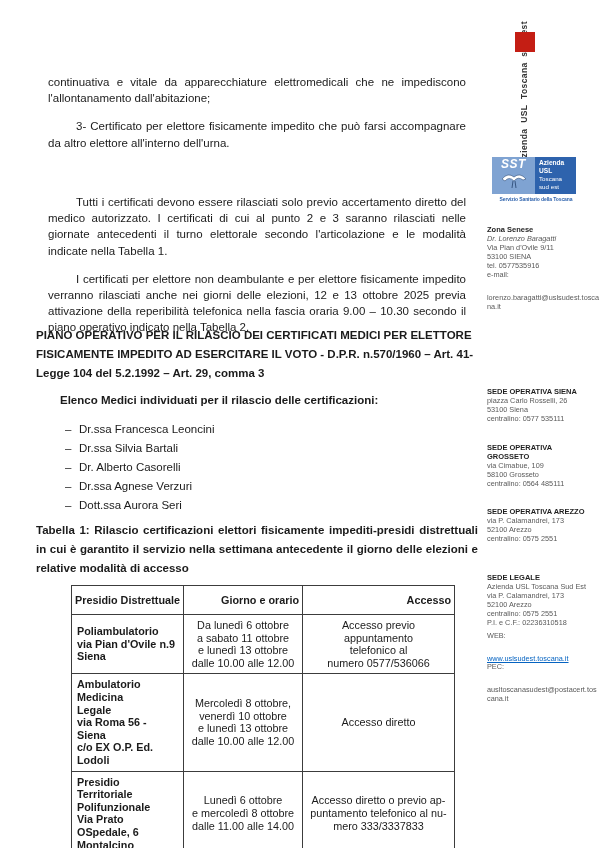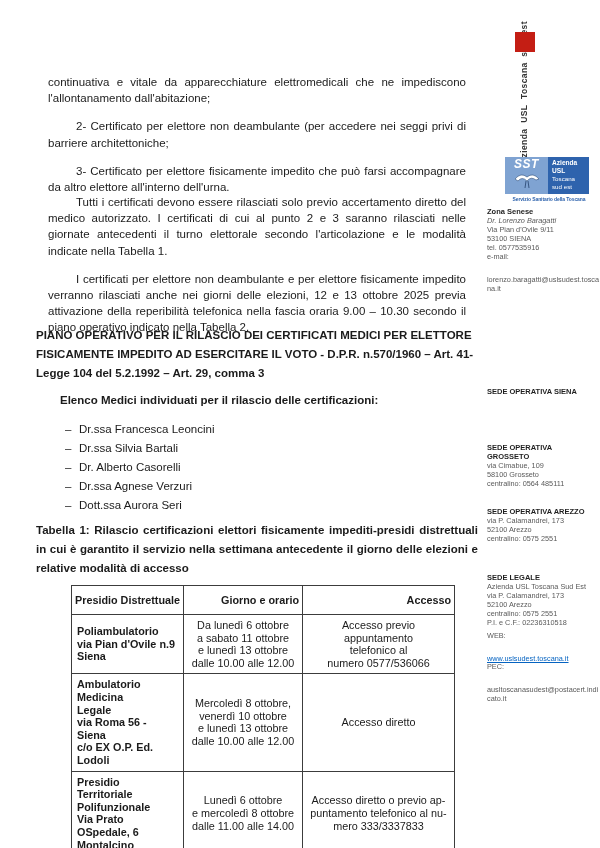--- a/index.html
+++ b/index.html
@@ -35,36 +35,35 @@
   .side .it{font-style:italic;}
   .brk{word-break:break-all;margin-top:14px;}
   #vbrand{
     position:absolute;left:519px;top:34px;height:130px;
     writing-mode:vertical-rl;transform:rotate(180deg);
     font-size:8.5px;font-weight:bold;color:#333;letter-spacing:.4px;word-spacing:3px;
     white-space:nowrap;
   }
   #redmark{position:absolute;left:515px;top:32px;width:20px;height:20px;background:#c41e14;z-index:5;}
   
-  #logo{position:absolute;left:505px;top:157px;width:88px;}
+  #logo{position:absolute;left:492px;top:157px;width:88px;}
   #logo .tiles{display:flex;}
   .tileL{width:43px;height:37px;background:#7fa3d2;position:relative;text-align:center;}
   .tileL .sst{color:#fff;font-weight:bold;font-style:italic;font-size:12px;line-height:14px;letter-spacing:.5px;}
   .tileR{width:41px;height:37px;background:#2e63ad;color:#fff;padding:2px 0 0 4px;box-sizing:border-box;}
   .tileR .t1{font-weight:bold;font-size:6.6px;line-height:8px;white-space:pre-line;}
   .tileR .t2{font-size:6.2px;line-height:8px;white-space:pre-line;}
   #logo .cap{margin-top:2px;font-size:5px;font-weight:bold;color:#2e63ad;white-space:nowrap;letter-spacing:-0.1px;text-align:center;}
   .link{color:#0563c1;text-decoration:underline;cursor:pointer;}
 </style>
 </head>
 <body>
 
 <div class="blk" id="b1" style="top:62px">
   <p>continuativa e vitale da apparecchiature elettromedicali che ne impediscono l'allontanamento dall'abitazione;</p>
-  <p class="ind">2- Certificato per elettore non deambulante (per accedere nei seggi privi di barriere architettoniche;</p>
   <p class="ind">3- Certificato per elettore fisicamente impedito che può farsi accompagnare da altro elettore all'interno dell'urna.</p>
 </div>
 
 <div class="blk" id="b2" style="top:182px">
   <p class="ind">Tutti i certificati devono essere rilasciati solo previo accertamento diretto del medico autorizzato. I certificati di cui  al punto 2 e 3 saranno rilasciati nelle giornate antecedenti il turno elettorale  secondo l'articolazione e le modalità indicate nella Tabella 1.</p>
   <p class="ind">I certificati  per elettore non deambulante e per elettore fisicamente impedito verranno rilasciati anche  nei  giorni delle elezioni, 12 e 13 ottobre 2025 previa attivazione della reperibilità telefonica nella fascia oraria 9.00 – 10.30 secondo il piano operativo indicato nella Tabella 2.</p>
 </div>
 
 <div class="blk" id="b-piano">PIANO OPERATIVO PER IL RILASCIO DEI CERTIFICATI MEDICI PER ELETTORE FISICAMENTE IMPEDITO AD ESERCITARE IL VOTO - D.P.R. n.570/1960 – Art. 41- Legge 104 del 5.2.1992 – Art. 29, comma 3</div>
 
@@ -144,32 +143,35 @@
     <div class="tileR">
       <div class="t1 pre">Azienda
 USL</div>
       <div class="t2 pre">Toscana
 sud est</div>
     </div>
   </div>
   <div class="cap">Servizio Sanitario della Toscana</div>
 </div>
 
-<div class="side" style="top:207px">
+<div class="side" style="top:225px">
   <div class="h">Zona Senese</div>
   <div class="it">Dr. Lorenzo Baragatti</div>
   <div class="pre">Via Pian d'Ovile 9/11
 53100 SIENA
 tel. 0577535916
 e-mail:</div>
   <div class="brk">lorenzo.baragatti@uslsudest.toscana.it</div>
 </div>
 
 <div class="side" style="top:387px">
   <div class="h pre">SEDE OPERATIVA SIENA</div>
+  <div class="pre">piazza Carlo Rosselli, 26
+53100 Siena
+centralino: 0577 535111</div>
 </div>
 
 <div class="side" style="top:443px">
   <div class="h pre">SEDE OPERATIVA
 GROSSETO</div>
   <div class="pre">via Cimabue, 109
 58100 Grosseto
 centralino: 0564 485111</div>
 </div>
 
@@ -189,14 +191,14 @@
 P.I. e C.F.: 02236310518</div>
 </div>
 
 <div class="side" style="top:631px">
   <div>WEB:</div>
   <div class="link brk">www.uslsudest.toscana.it</div>
 </div>
 
 <div class="side" style="top:662px">
   <div>PEC:</div>
-  <div class="brk">ausltoscanasudest@postacert.indicato.it</div>
+  <div class="brk">ausltoscanasudest@postacert.toscana.it</div>
 </div>
 
 </body></html>

